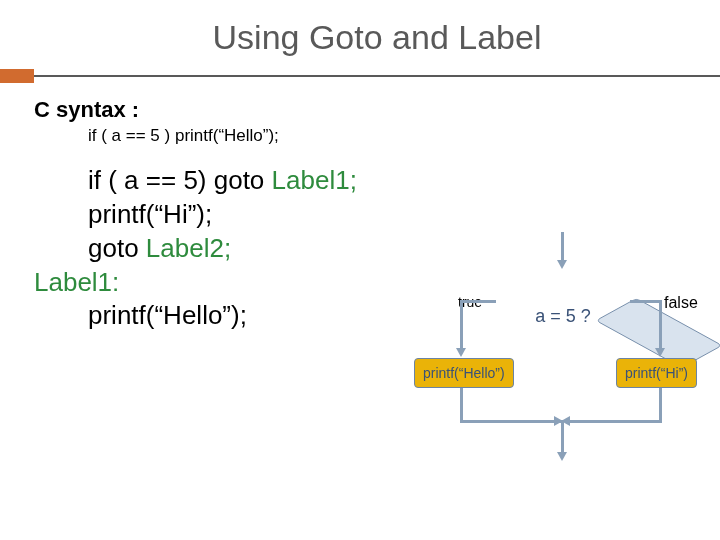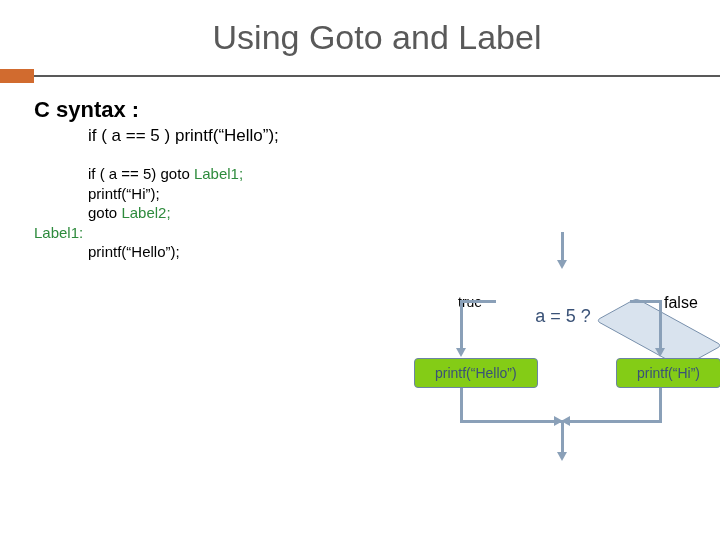--- a/index.html
+++ b/index.html
@@ -44,21 +44,21 @@
     margin: 0 0 2px 0;
   }
   .code {
     font-size: 17px;
     color: #000;
     margin-left: 54px;
     line-height: 1.25;
     margin-bottom: 18px;
   }
   .code2 {
-    font-size: 15px;
+    font-size: 26px;
     color: #000;
     line-height: 1.3;
   }
   .code2 .indent { margin-left: 54px; }
   .green { color: #2e8b3d; }
   .flow {
     position: absolute;
     left: 398px;
     top: 240px;
     width: 310px;
@@ -103,27 +103,27 @@
   .lbl-false {
     position: absolute;
     left: 266px;
     top: 54px;
     font-size: 16px;
     color: #000;
     text-align: right;
   }
   .box {
     position: absolute;
-    background: #84cc16;
+    background: #eab308;
     border: 1px solid #6b84a3;
     border-radius: 4px;
     font-size: 14px;
     color: #3a5277;
     text-align: center;
-    padding: 6px 20px;
+    padding: 6px 8px;
     white-space: nowrap;
   }
   .box-left { left: 16px; top: 118px; }
   .box-right { left: 218px; top: 118px; }
   .arrow {
     position: absolute;
     background: #8aa0b8;
   }
   .arrow-head-down {
     position: absolute;

